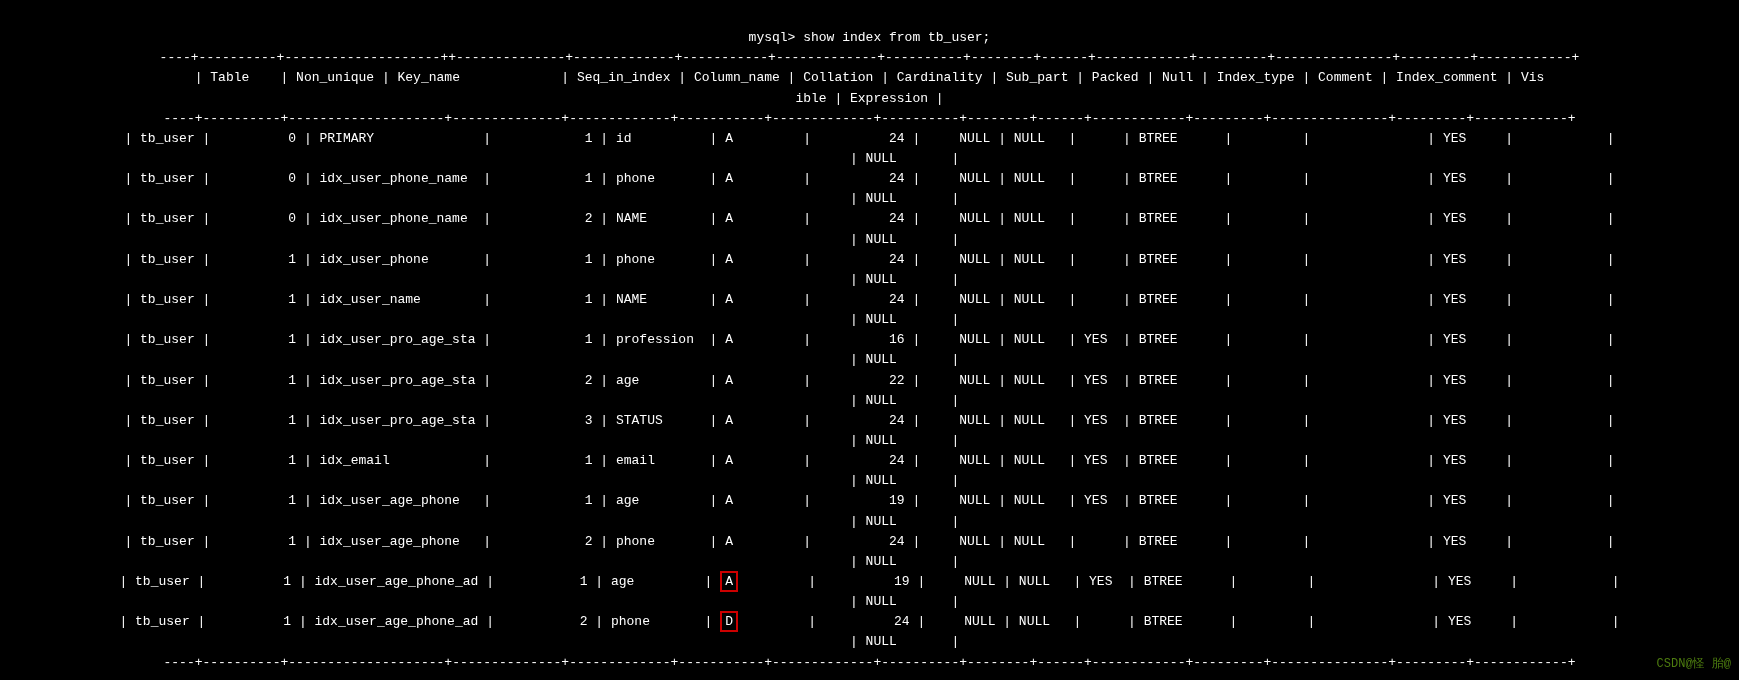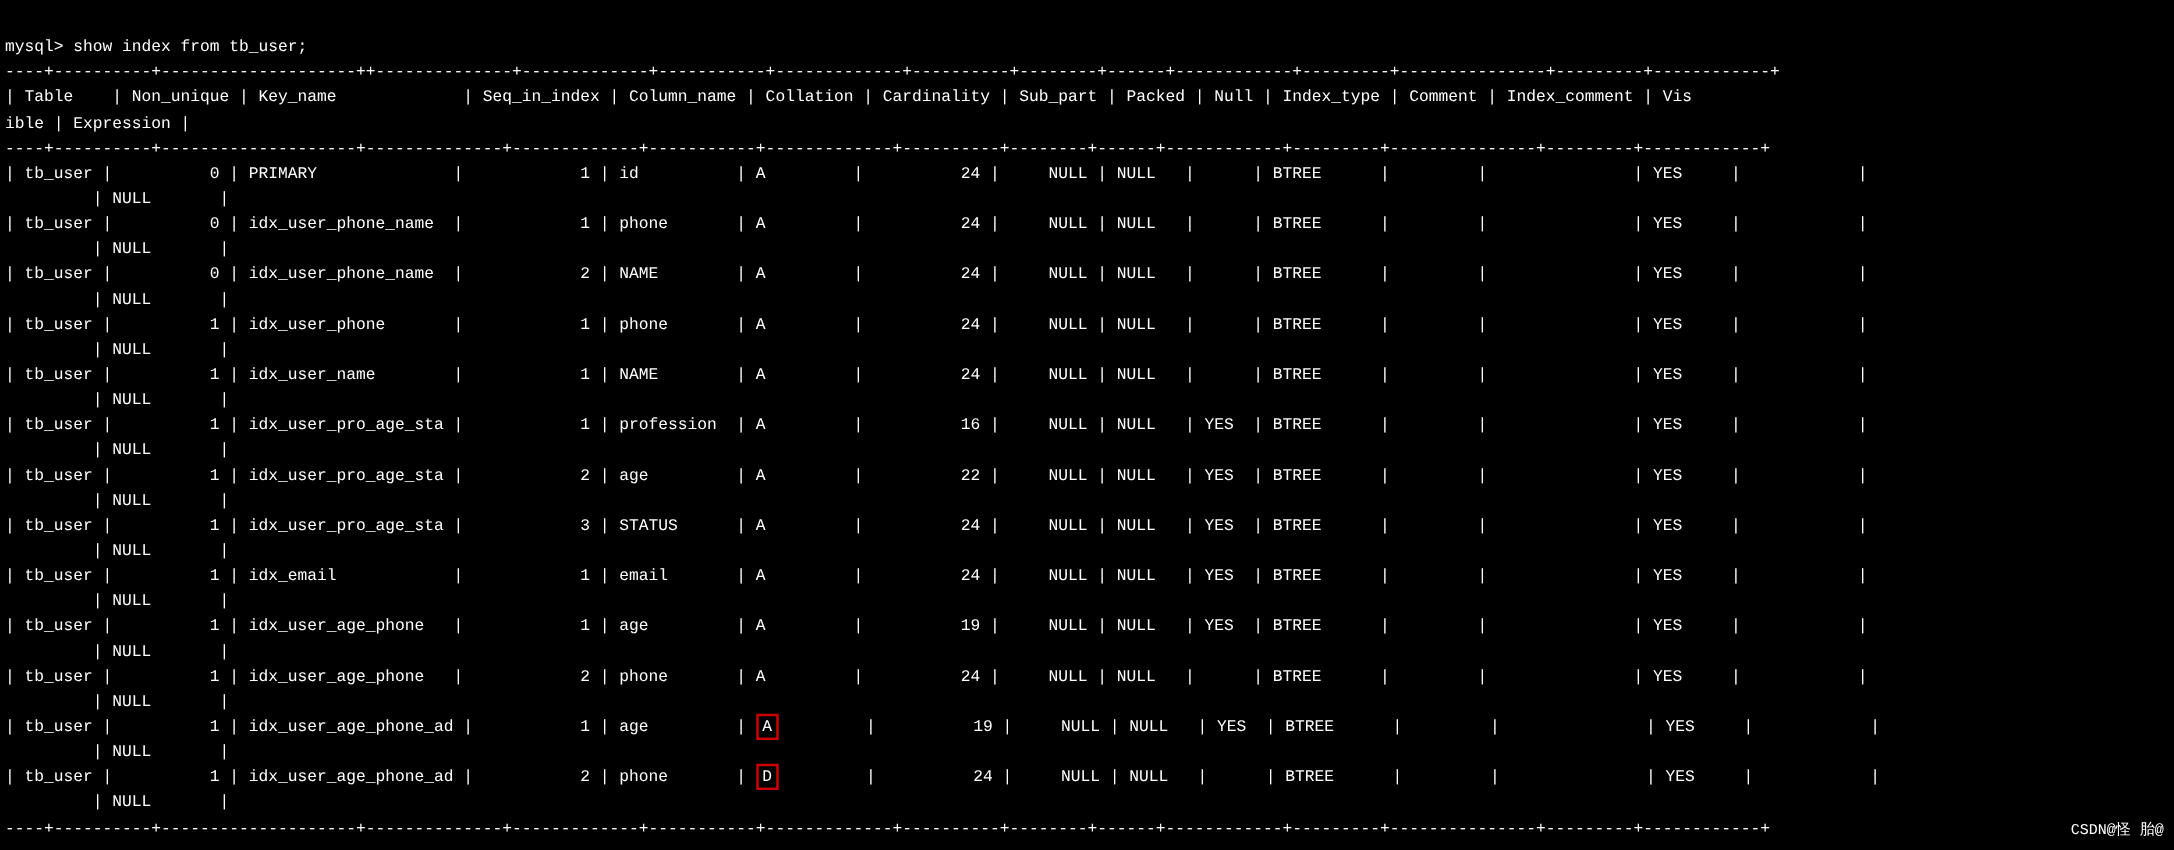--- a/index.html
+++ b/index.html
@@ -1,35 +1,35 @@
 <!DOCTYPE html>
 <html><head>
   <meta charset="utf-8">
   <style>
-    * { margin: 0; padding: 0; box-sizing: border-box; }
+    * { margin: 0; padding: 0; box-sizing: border-box; text-align: center; }
     body {
       background-color: #000000;
       color: #ffffff;
       font-family: 'Courier New', Courier, monospace;
       font-size: 13px;
       width: 1739px;
       min-height: 680px;
       overflow-x: auto;
       position: relative;
     }
     .terminal {
       padding: 8px 4px;
       white-space: pre;
       line-height: 1.55;
     }
     .watermark {
       position: fixed;
       bottom: 8px;
       right: 8px;
-      color: #ffffff;
+      color: #4d7c0f;
       font-size: 12px;
       font-family: 'Courier New', Courier, monospace;
     }
   </style>
 </head>
 <body>
 
 <div class="terminal">
 <span>mysql&gt; show index from tb_user;</span>
 <span>----+----------+--------------------++--------------+-------------+-----------+-------------+----------+--------+------+------------+---------+---------------+---------+------------+</span>

